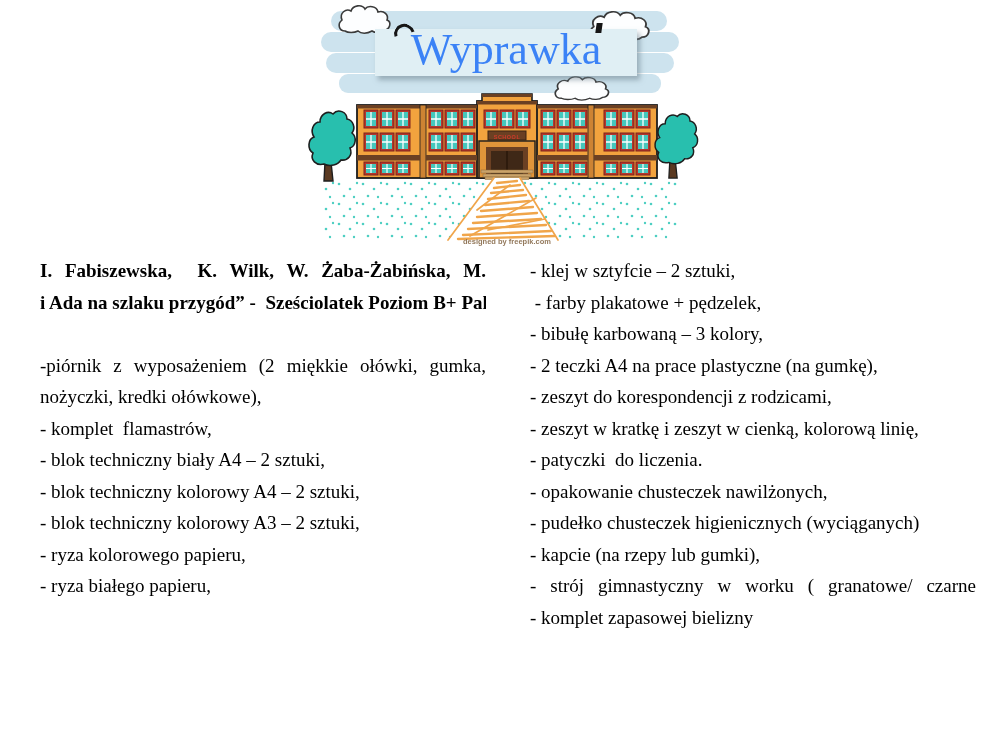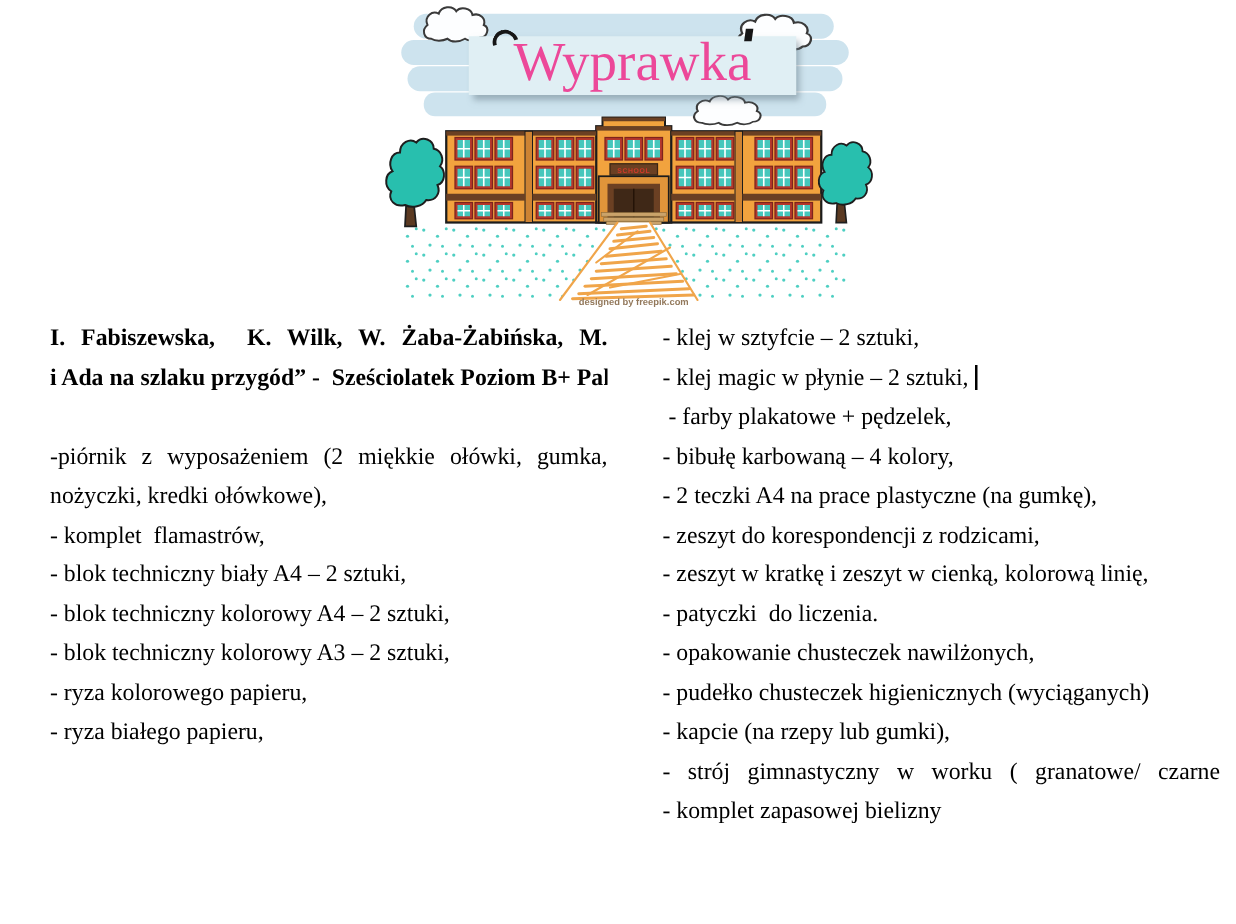--- a/index.html
+++ b/index.html
@@ -8,21 +8,21 @@
     background:#ffffff;font-family:"Liberation Serif",serif;color:#000;
   }
   
   .banner-svg{position:absolute;left:300px;top:0;z-index:1;}
   .title-box{
     position:absolute;left:375px;top:29px;width:262px;height:47px;
     background:#e0eff4;box-shadow:3px 4px 5px rgba(110,130,140,.55);z-index:2;
   }
   .page-title{
     position:absolute;left:375px;top:21px;width:262px;height:58px;
-    text-align:center;font-size:44px;line-height:58px;color:#ec4899;z-index:3;
+    text-align:center;font-size:44px;line-height:58px;color:#3b82f6;z-index:3;
     font-family:"Liberation Serif",serif;
   }
   .mark-arc{
     position:absolute;left:394px;top:24px;width:15px;height:14px;z-index:3;
     border:3.5px solid #161616;border-bottom-color:transparent;border-right-color:transparent;
     border-radius:50%;transform:rotate(28deg);
   }
   .mark-tick{
     position:absolute;left:596px;top:23px;width:6px;height:10px;z-index:3;
     background:#161616;transform:skewX(-8deg);
@@ -180,23 +180,22 @@
   <div class="line">- komplet  flamastrów,</div>
   <div class="line">- blok techniczny biały A4 – 2 sztuki,</div>
   <div class="line">- blok techniczny kolorowy A4 – 2 sztuki,</div>
   <div class="line">- blok techniczny kolorowy A3 – 2 sztuki,</div>
   <div class="line">- ryza kolorowego papieru,</div>
   <div class="line">- ryza białego papieru,</div>
 </div>
 
 <div class="col col-right">
   <div class="line">- klej w sztyfcie – 2 sztuki,</div>
-  <div class="line"><span>- klej magic w płynie – 2 sztuki,</span><span class="caret"></span></div>
   <div class="line"> - farby plakatowe + pędzelek,</div>
-  <div class="line">- bibułę karbowaną – 4 kolory,</div>
+  <div class="line">- bibułę karbowaną – 3 kolory,</div>
   <div class="line">- 2 teczki A4 na prace plastyczne (na gumkę),</div>
   <div class="line">- zeszyt do korespondencji z rodzicami,</div>
   <div class="line">- zeszyt w kratkę i zeszyt w cienką, kolorową linię,</div>
   <div class="line">- patyczki  do liczenia.</div>
   <div class="line">- opakowanie chusteczek nawilżonych,</div>
   <div class="line">- pudełko chusteczek higienicznych (wyciąganych)</div>
   <div class="line">- kapcie (na rzepy lub gumki),</div>
   <div class="line fill">- strój gimnastyczny w worku ( granatowe/ czarne spodenki + biała</div>
   <div class="line">- komplet zapasowej bielizny</div>
 </div>

